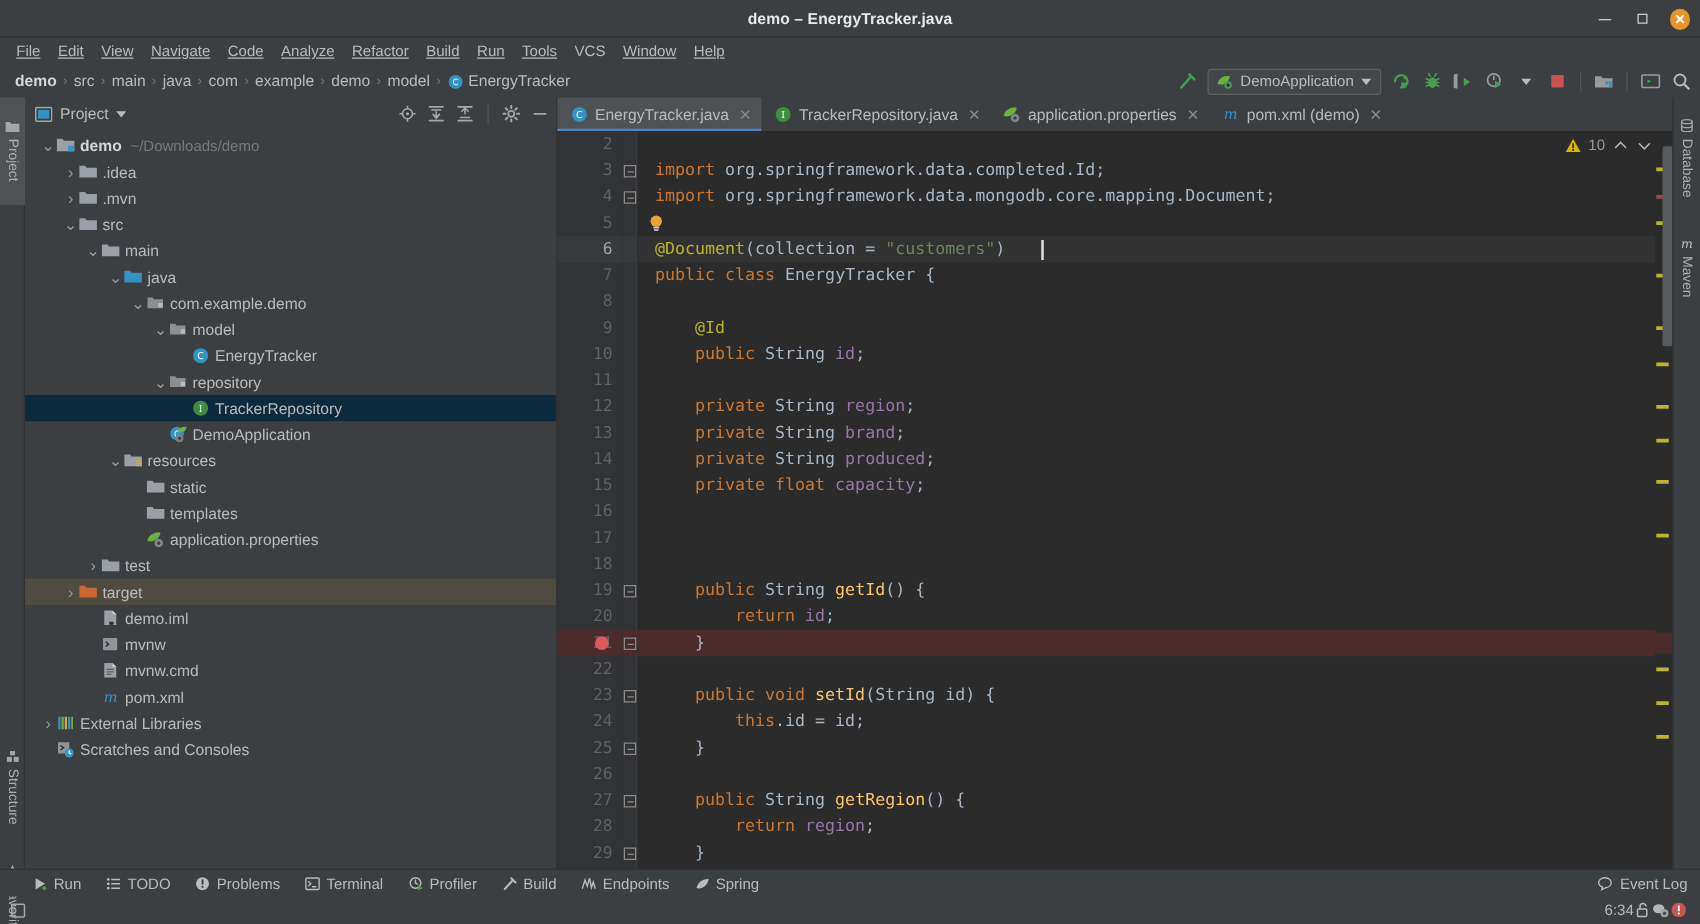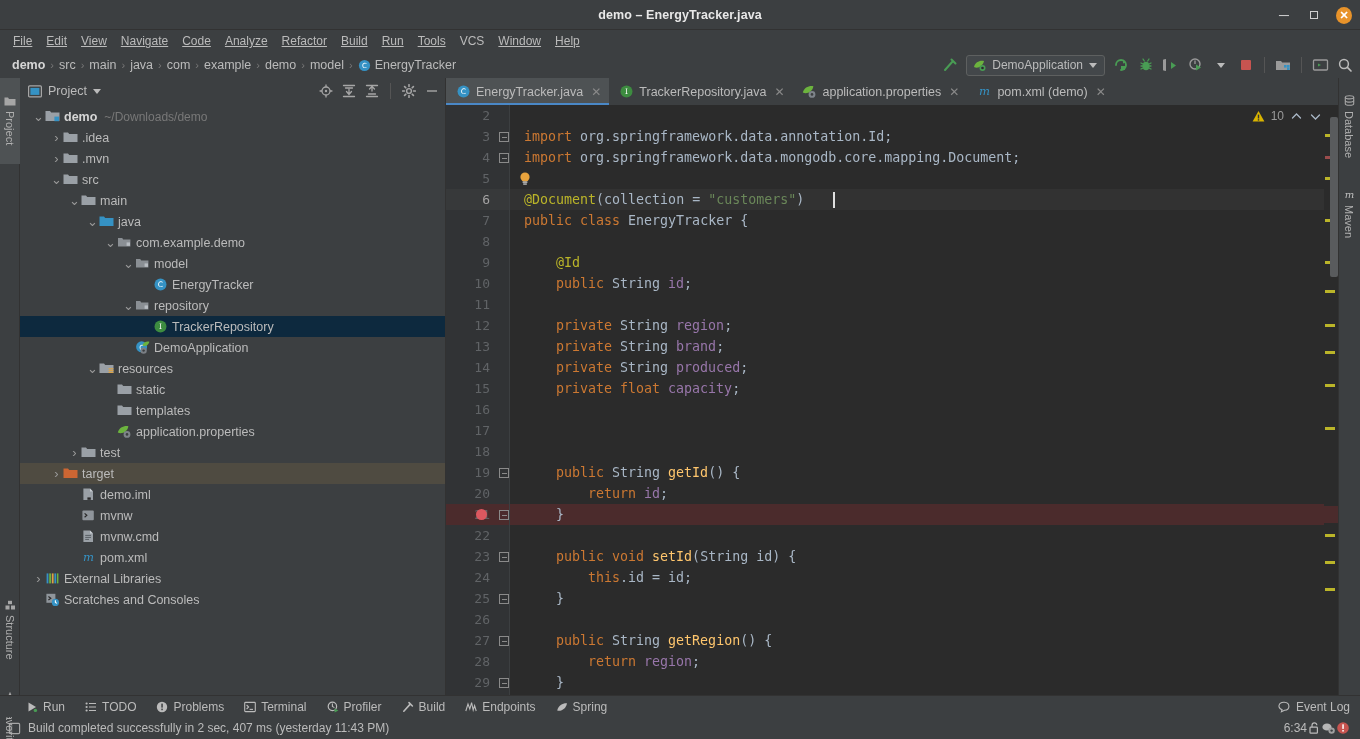--- a/index.html
+++ b/index.html
@@ -736,21 +736,21 @@
             </div>
             <div style="position: absolute; left: 1px; width: 10px; height: 10px; border: 1px solid rgb(138, 138, 138); top: 531px;">
               <div style="position: absolute; left: 1.5px; top: 4px; width: 5px; height: 1px; background: rgb(138, 138, 138);"></div>
             </div>
             <div style="position: absolute; left: 1px; width: 10px; height: 10px; border: 1px solid rgb(138, 138, 138); top: 573px;">
               <div style="position: absolute; left: 1.5px; top: 4px; width: 5px; height: 1px; background: rgb(138, 138, 138);"></div>
             </div>
           </div>
         <div class="code" id="code">
             <div class="cline" style="top: 0px; left: 14px;"></div>
-            <div class="cline" style="top: 21px; left: 14px;"><span class="kw">import </span><span class="pkg">org.springframework.data.annotation.Id;</span></div>
+            <div class="cline" style="top: 21px; left: 14px;"><span class="kw">import </span><span class="pkg">org.springframework.data.completed.Id;</span></div>
             <div class="cline" style="top: 42px; left: 14px; text-align: right;"><span class="kw">import </span><span class="pkg">org.springframework.data.mongodb.core.mapping.Document;</span></div>
             <div style="position: absolute; left: 8px; width: 14px; height: 16px; top: 66px;">
               <svg width="14" height="16" viewBox="0 0 14 16">
                 <circle cx="7" cy="6" r="4.6" fill="#e8a33d"></circle>
                 <rect x="4.6" y="10.4" width="4.8" height="1.4" fill="#c9c9c9"></rect>
                 <rect x="5.2" y="12.4" width="3.6" height="1.3" fill="#c9c9c9"></rect>
               </svg>
             </div>
             <div class="cline" style="top: 63px; left: 14px;"></div>
             <div class="rowhl current" style="top: 84px;"></div>
@@ -929,21 +929,20 @@
     </div>
   </div>
 
   <div class="statusbar">
     <span>
       <svg width="13" height="13" viewBox="0 0 13 13">
           <rect x="1.4" y="1.4" width="10.2" height="10.2" rx="1" stroke="#a6a6a6" stroke-width="1.2" fill="none"></rect>
           <rect x="1.4" y="1.4" width="3" height="10.2" fill="#a6a6a6" opacity="0.35"></rect>
         </svg>
     </span>
-    <span class="status-text">Build completed successfully in 2 sec, 407 ms (yesterday 11:43 PM)</span>
     <span class="st-right">
       <span class="st-time">6:34</span>
       <span>
         <svg width="14" height="14" viewBox="0 0 14 14">
             <rect x="3" y="6.2" width="7.4" height="6" rx="0.8" stroke="#bbbbbb" stroke-width="1.2" fill="none"></rect>
             <path d="M5 6.2 L5 4.2 A2.4 2.4 0 0 1 9.8 4.2" stroke="#bbbbbb" stroke-width="1.2" fill="none"></path>
           </svg>
       </span>
       <span>
         <svg width="15" height="14" viewBox="0 0 15 14">

